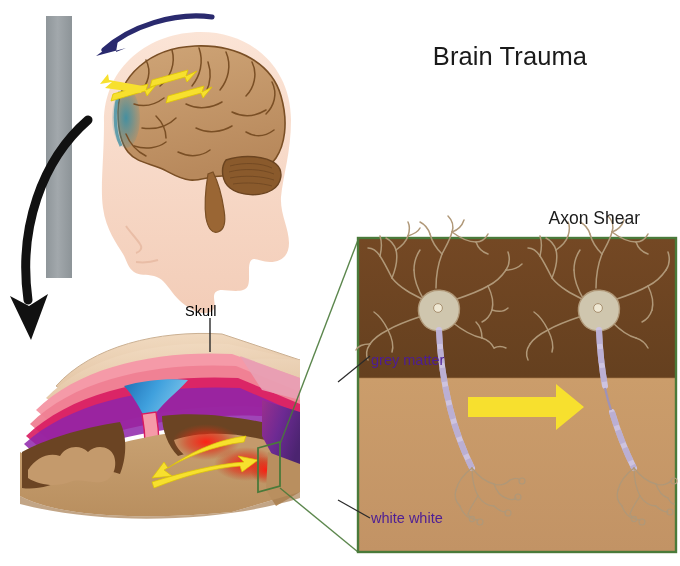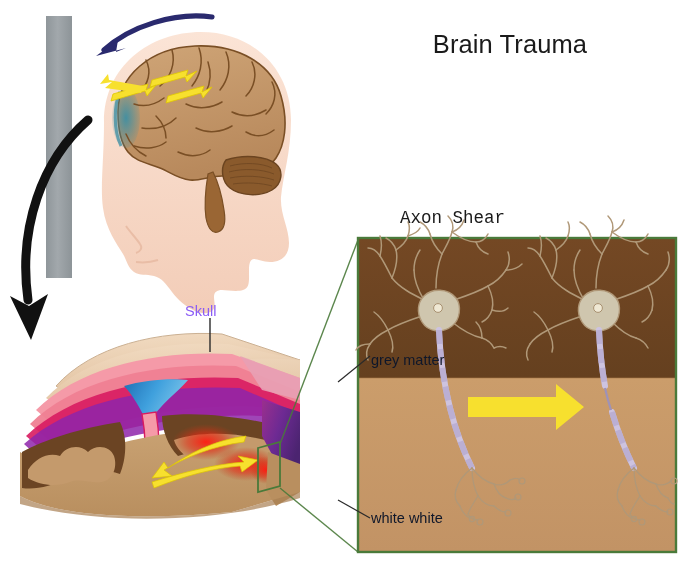--- a/index.html
+++ b/index.html
@@ -29,39 +29,38 @@
     position: absolute;
     left: 345px;
     top: 28px;
     width: 330px;
     text-align: center;
     color: #1a1a1a;
     line-height: 1.32;
     font-size: 25.5px;
     letter-spacing: 0.1px;
   }
-  #title-block .tline { display: block; white-space: nowrap; }
+  #title-block .tline { display: block; white-space: nowrap; margin-top: 12px; }
 
   
   #axon-caption {
     position: absolute;
     left: 400px;
     top: 208px;
     width: 240px;
-    text-align: left;
+    text-align: right;
     font-size: 17.5px;
     color: #1a1a1a;
-    font-family: Liberation Mono, monospace;
   }
 
   
   .inpanel-label {
     position: absolute;
     font-size: 14.5px;
-    color: #0f172a;
+    color: #4c1d95;
     white-space: nowrap;
   }
   #label-grey  { left: 371px; top: 352px; }
   #label-white { left: 371px; top: 510px; }
 
   
   #label-skull {
     position: absolute;
     left: 185px;
     top: 303px;
@@ -485,19 +484,19 @@
       <line x1="338" y1="500" x2="370" y2="518" stroke="#2a2a2a" stroke-width="1.2"></line>
     </g>
   </svg>
 
   <div id="title-block">
     <span class="tline">Brain Trauma</span>
   </div>
 
   <div id="axon-caption">Axon Shear</div>
 
-  <div id="label-skull" class="inpanel-label" style="color:#8b5cf6;">Skull</div>
+  <div id="label-skull" class="inpanel-label" style="color:#000000;">Skull</div>
 
   <div id="label-grey" class="inpanel-label">grey matter</div>
 
   <div id="label-white" class="inpanel-label">white white</div>
 
 </div>
 
 </body></html>

